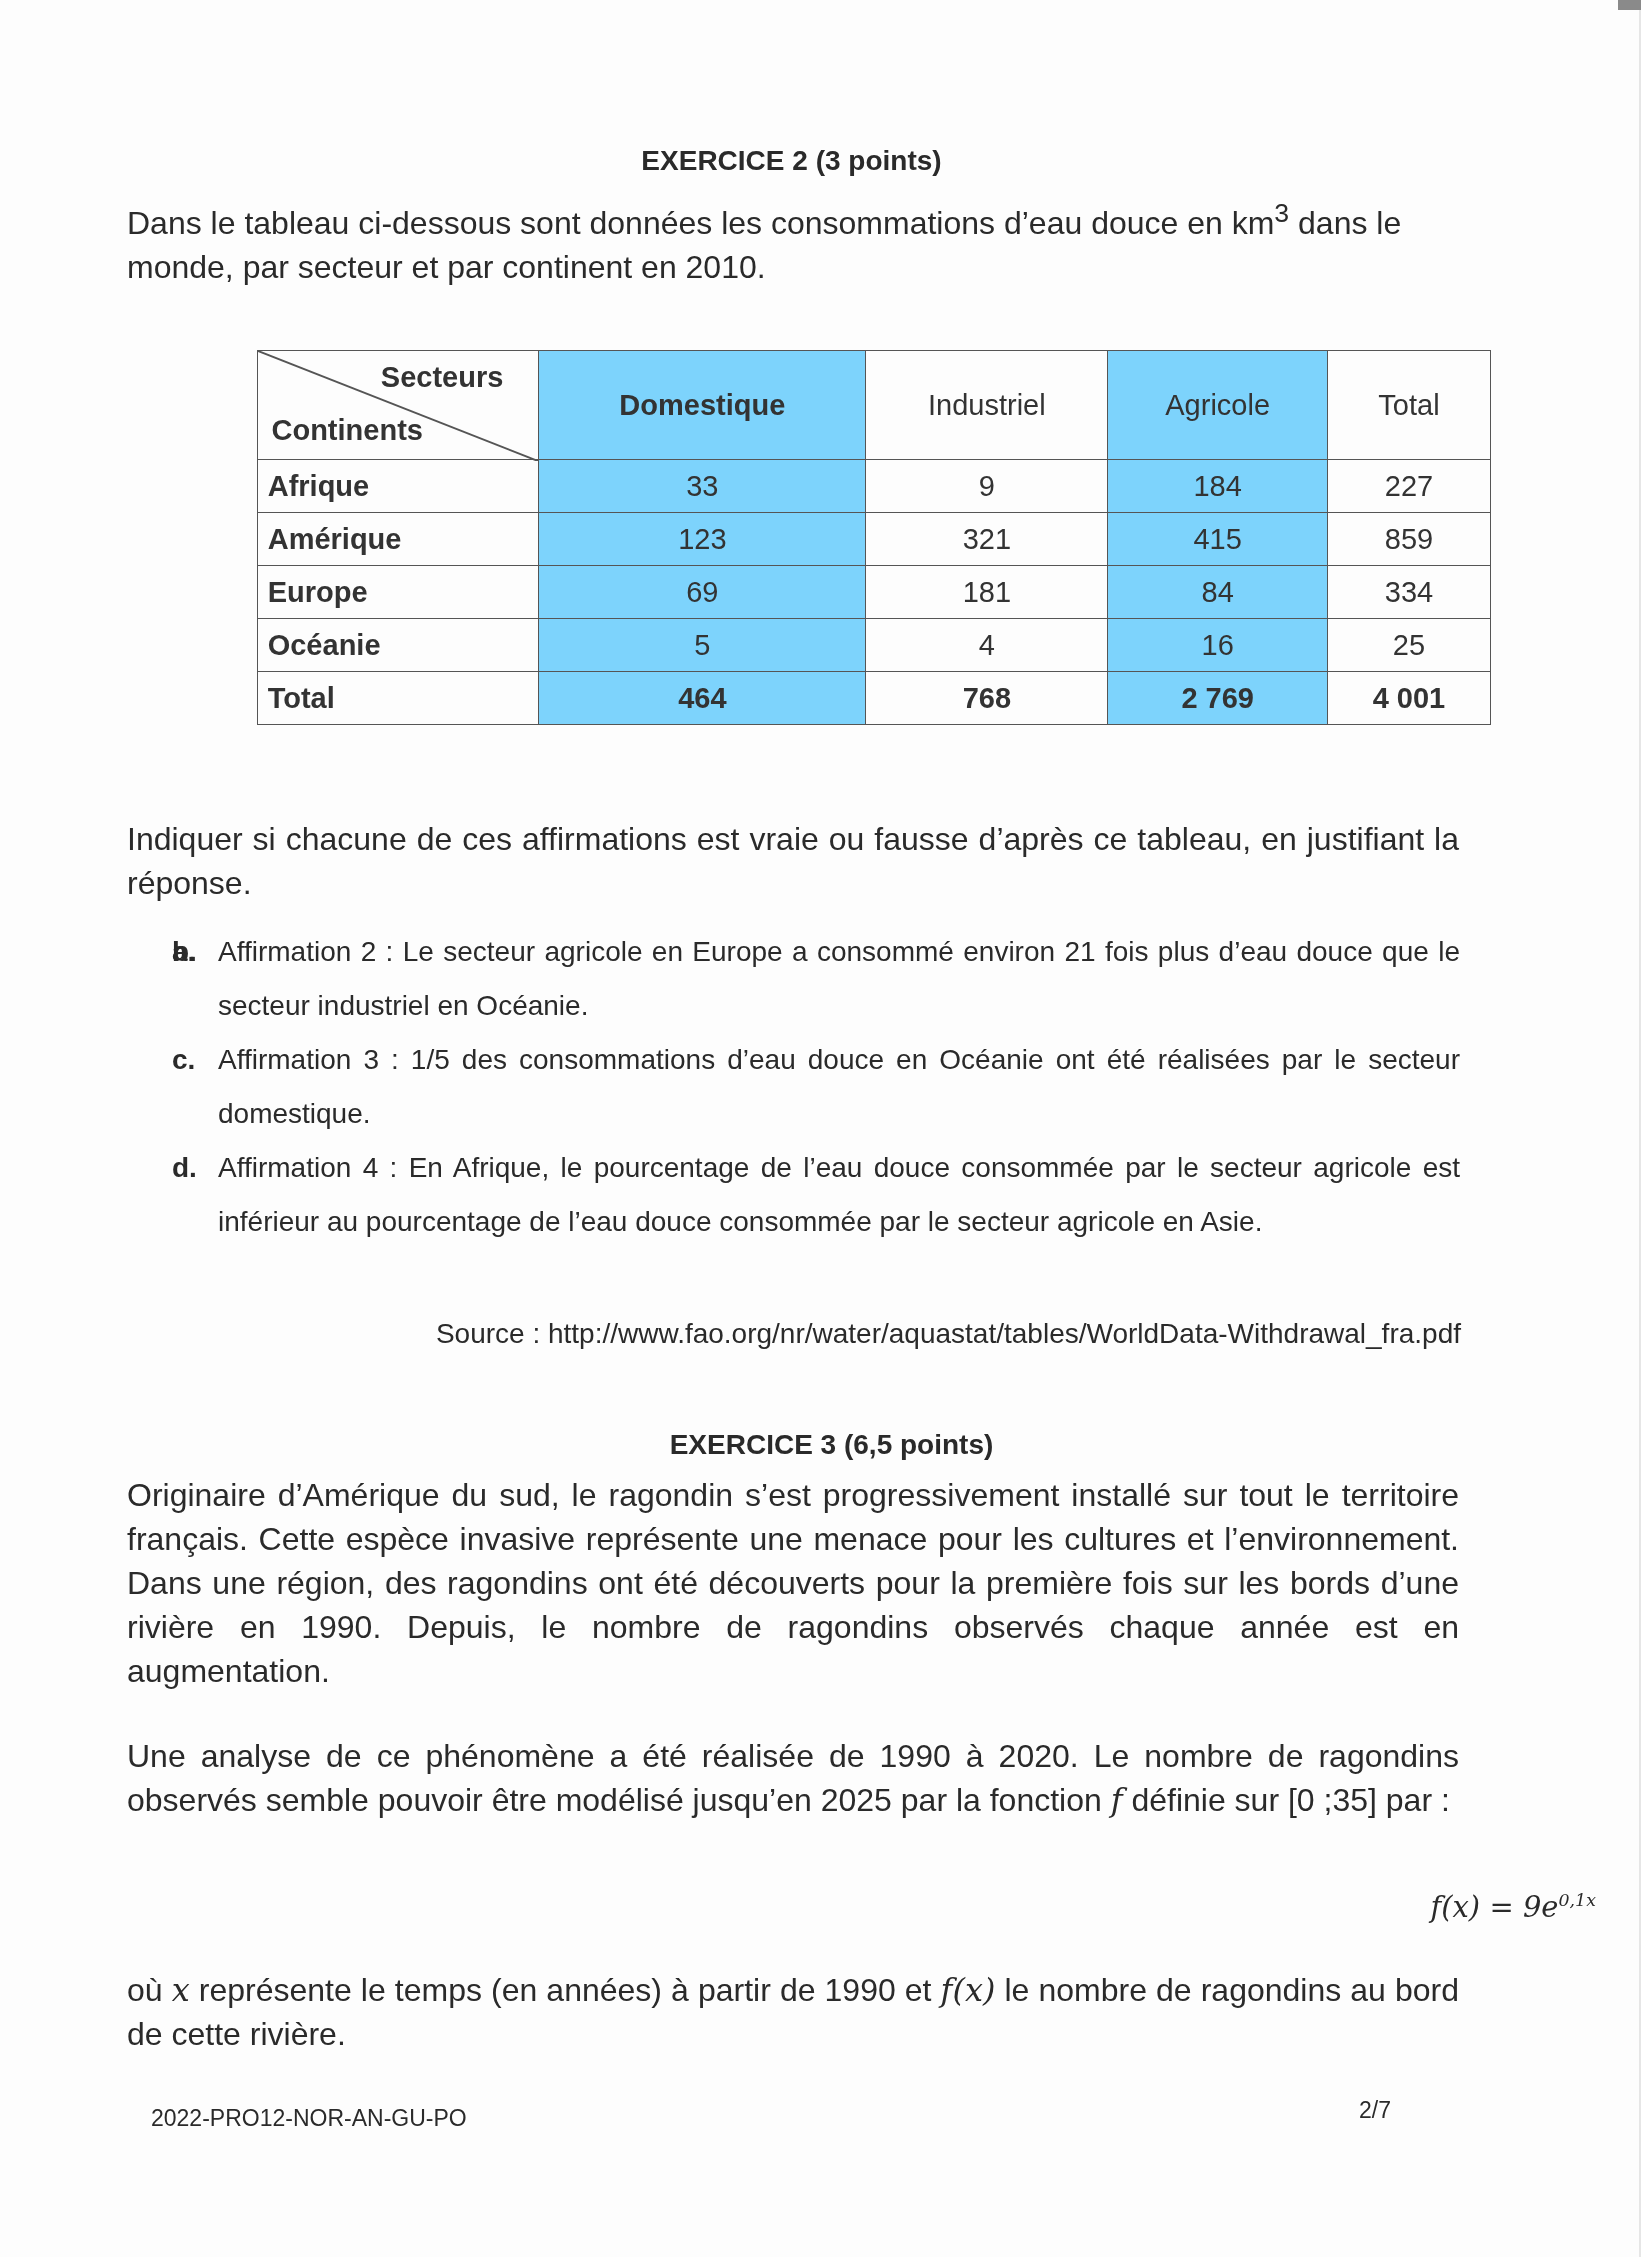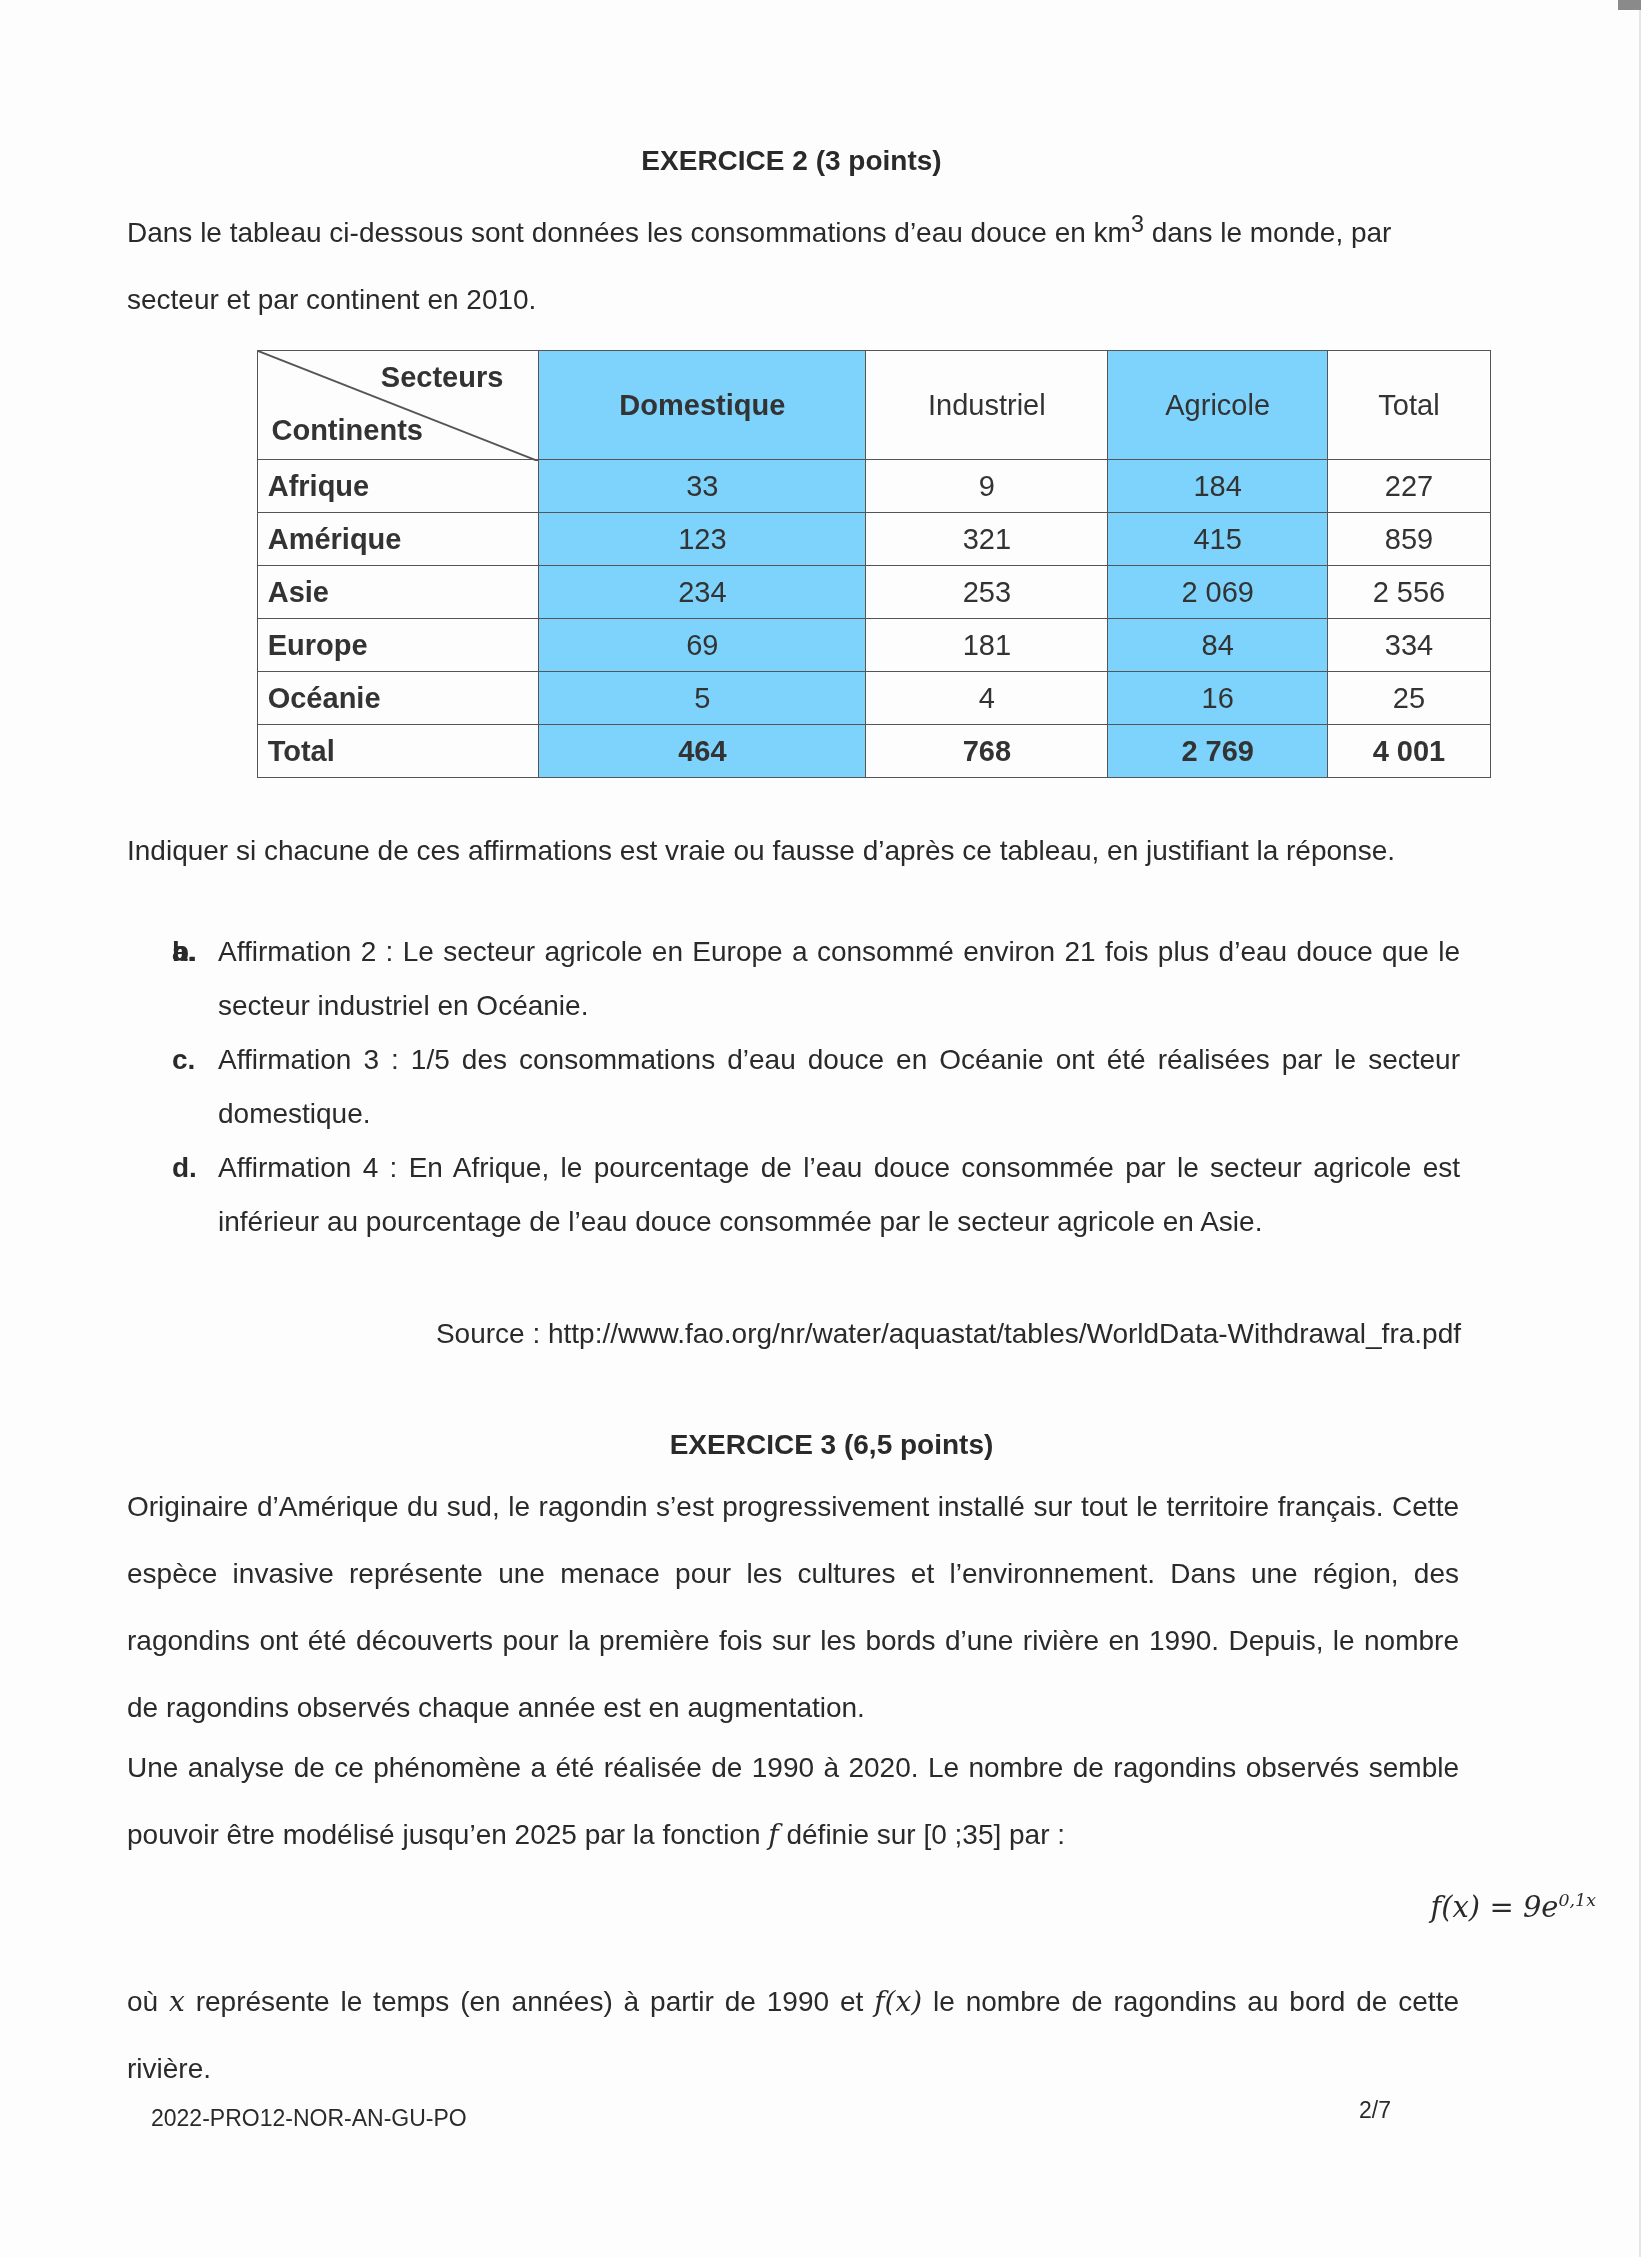--- a/index.html
+++ b/index.html
@@ -5,21 +5,21 @@
     html, body { margin: 0; padding: 0; }
     body {
       width: 1641px; height: 2257px; position: relative; overflow: hidden;
       background: #fdfdfd; color: #2a2a2a;
       font-family: "Liberation Sans", sans-serif;
     }
     .corner { position: absolute; top: 0; right: 0; width: 23px; height: 9.7px; background: #8a8a8a; }
     .corner2 { position: absolute; top: 9.7px; right: 0; width: 1.9px; height: 2248px; background: #e6e6e6; }
     .page { position: absolute; left: 0; top: 0; width: 1641px; }
     .h { position: absolute; left: 0; width: 1583px; text-align: center; font-weight: bold; font-size: 28px; }
-    .p { position: absolute; left: 127px; width: 1332px; font-size: 28px; line-height: 67px; }
+    .p { position: absolute; left: 127px; width: 1332px; font-size: 32px; line-height: 44px; }
     .justify { text-align: justify; text-align-last: left; }
     table.data {
       position: absolute; left: 257px; top: 350px; width: 1234px;
       border-collapse: collapse; font-size: 29px;
     }
     table.data td, table.data th {
       border: 1.9px solid #555; height: 52px; padding: 0 9.7px; text-align: center;
       color: #333;
     }
     table.data th { height: 108px; font-weight: bold; }
@@ -79,27 +79,20 @@
       <td>227</td>
     </tr>
     <tr>
       <td class="row-h">Amérique</td>
       <td class="shade ind">123</td>
       <td class="ind">321</td>
       <td class="shade ind">415</td>
       <td>859</td>
     </tr>
     <tr>
-      <td class="row-h">Asie</td>
-      <td class="shade ind">234</td>
-      <td class="ind">253</td>
-      <td class="shade ind">2 069</td>
-      <td>2 556</td>
-    </tr>
-    <tr>
       <td class="row-h">Europe</td>
       <td class="shade ind">69</td>
       <td class="ind">181</td>
       <td class="shade ind">84</td>
       <td>334</td>
     </tr>
     <tr>
       <td class="row-h">Océanie</td>
       <td class="shade ind">5</td>
       <td class="ind">4</td>

